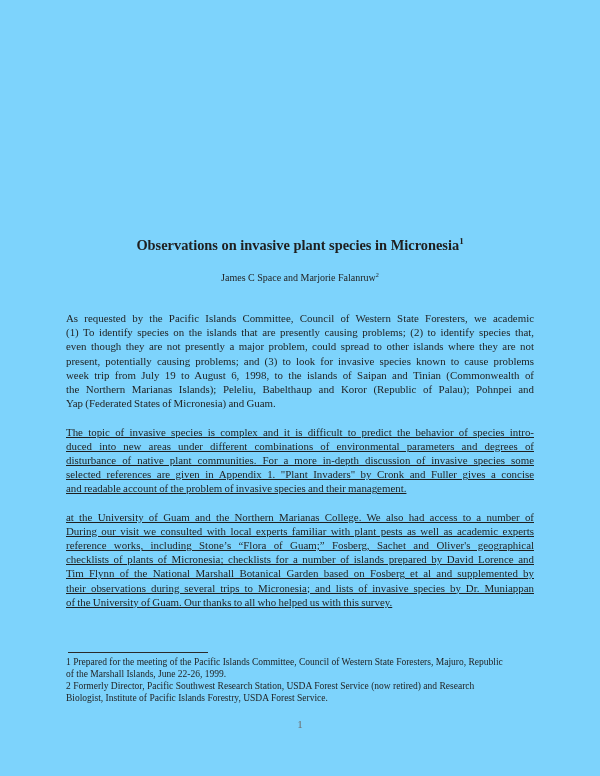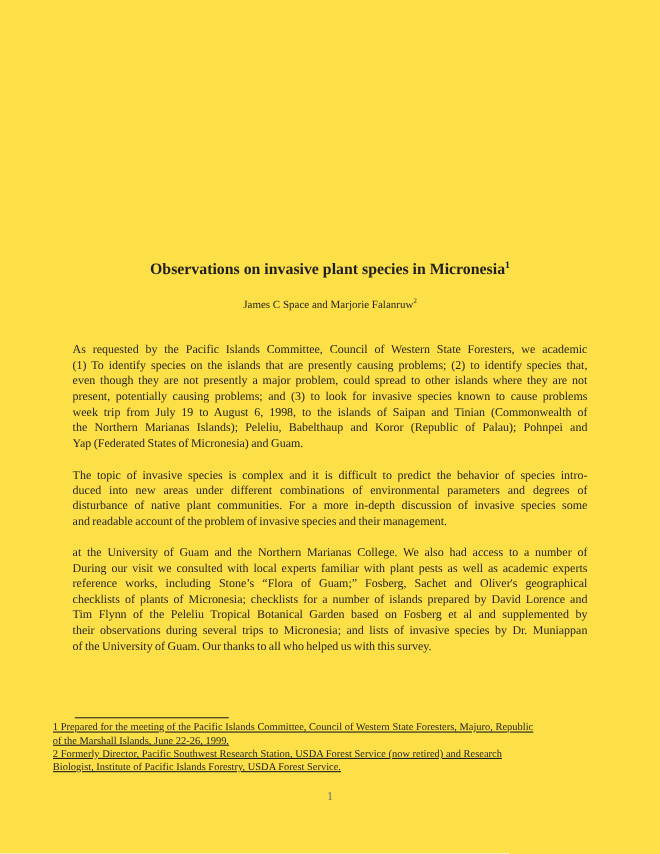--- a/index.html
+++ b/index.html
@@ -4,21 +4,21 @@
 <style>
   html, body {
     margin: 0;
     padding: 0;
     background: #ffffff;
   }
   .page {
     position: relative;
     width: 600px;
     height: 776px;
-    background: #fde047;
+    background: #7dd3fc;
     overflow: hidden;
     font-family: "Liberation Serif", "DejaVu Serif", serif;
     color: #1f1f1f;
   }
   .title {
     position: absolute;
     top: 236px;
     left: 0;
     width: 600px;
     text-align: center;
@@ -48,20 +48,21 @@
     width: 468px;
     font-size: 10.9px;
     line-height: 14.2px;
   }
   .para {
     margin: 0;
     padding: 0;
   }
   .para + .para {
     margin-top: 14.2px;
+    text-decoration: underline;
   }
   .jline {
     display: block;
     height: 14.2px;
     overflow: hidden;
     text-align: justify;
     text-align-last: justify;
     text-justify: inter-word;
     word-spacing: -0.5px;
     white-space: normal;
@@ -73,25 +74,24 @@
     position: absolute;
     top: 652px;
     left: 68px;
     width: 140px;
     height: 1px;
     background: #2a2a2a;
   }
   .footnotes {
     position: absolute;
     top: 656px;
-    left: 48px;
+    left: 66px;
     width: 500px;
     font-size: 9.5px;
     line-height: 12px;
-    text-decoration: underline;
   }
   .fnline {
     display: block;
     white-space: nowrap;
     overflow: hidden;
   }
   .pagenum {
     position: absolute;
     top: 718px;
     left: 0;
@@ -119,29 +119,30 @@
       <span class="jline">present, potentially causing problems; and (3) to look for invasive species known to cause problems</span>
       <span class="jline">week trip from July 19 to August 6, 1998, to the islands of Saipan and Tinian (Commonwealth of</span>
       <span class="jline">the Northern Marianas Islands); Peleliu, Babelthaup and Koror (Republic of Palau); Pohnpei and</span>
       <span class="jline last">Yap (Federated States of Micronesia) and Guam.</span>
     </p>
 
     <p class="para">
       <span class="jline">The topic of invasive species is complex and it is difficult to predict the behavior of species intro-</span>
       <span class="jline">duced into new areas under different combinations of environmental parameters and degrees of</span>
       <span class="jline">disturbance of native plant communities.  For a more in-depth discussion of invasive species some</span>
+      <span class="jline">selected references are given in Appendix 1.  "Plant Invaders" by Cronk and Fuller gives a concise</span>
       <span class="jline last">and readable account of the problem of invasive species and their management.</span>
     </p>
 
     <p class="para">
       <span class="jline">at the University of Guam and the Northern Marianas College.  We also had access to a number of</span>
       <span class="jline">During our visit we consulted with local experts familiar with plant pests as well as academic experts</span>
       <span class="jline">reference works, including Stone’s “Flora of Guam;” Fosberg, Sachet and Oliver's geographical</span>
       <span class="jline">checklists of plants of Micronesia; checklists for a number of islands prepared by David Lorence and</span>
-      <span class="jline">Tim Flynn of the Peleliu Tropical Botanical Garden based on Fosberg et al and supplemented by</span>
+      <span class="jline">Tim Flynn of the National Marshall Botanical Garden based on Fosberg et al and supplemented by</span>
       <span class="jline">their observations during several trips to Micronesia; and lists of invasive species by Dr. Muniappan</span>
       <span class="jline last">of the University of Guam.  Our thanks to all who helped us with this survey.</span>
     </p>
 
   </div>
 
   <div class="fnsep"></div>
 
   <div class="footnotes">
     <span class="fnline">1 Prepared for the meeting of the Pacific Islands Committee, Council of Western State Foresters, Majuro, Republic</span>

